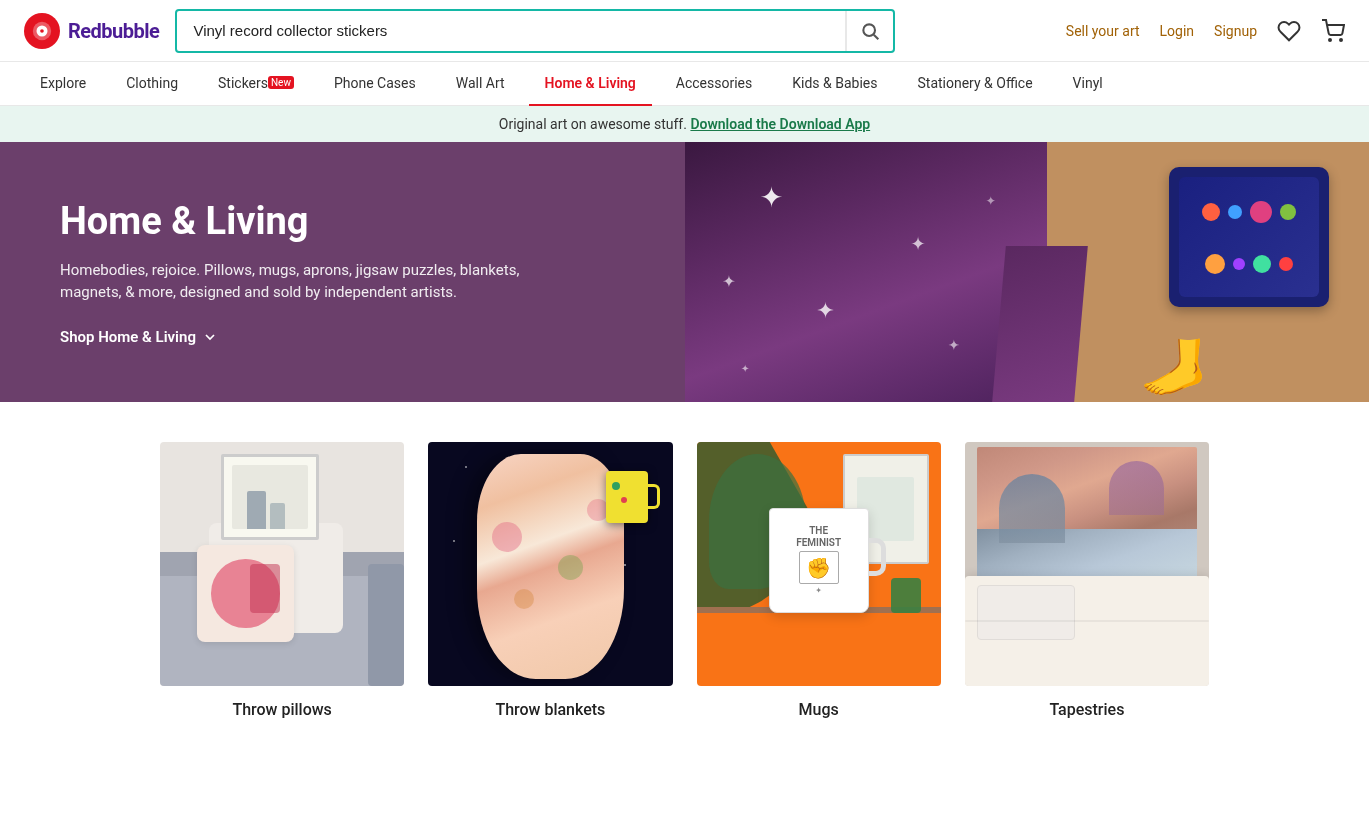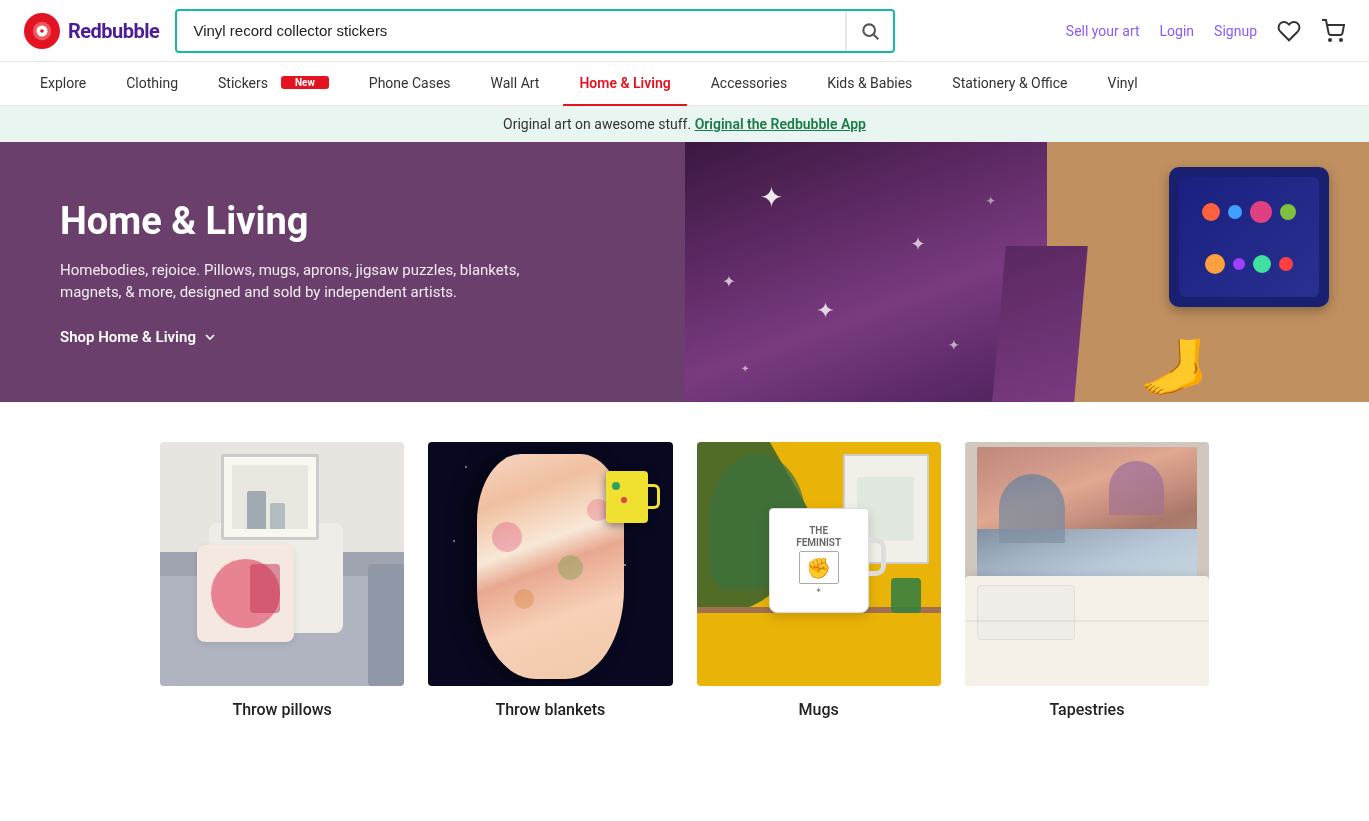--- a/index.html
+++ b/index.html
@@ -68,21 +68,21 @@
       color: #555;
     }
     .header-actions {
       display: flex;
       align-items: center;
       gap: 20px;
       margin-left: auto;
     }
     .header-link {
       font-size: 14px;
-      color: #8b5cf6;
+      color: #a16207;
       text-decoration: none;
       cursor: pointer;
     }
     .header-icon-btn {
       background: none;
       border: none;
       cursor: pointer;
       color: #333;
       font-size: 20px;
       display: flex;
@@ -112,24 +112,24 @@
     }
     .nav-item.active {
       color: #e41321;
       border-bottom: 2px solid #e41321;
       font-weight: 600;
     }
     .badge-new {
       background: #e41321;
       color: white;
       font-size: 10px;
-      font-weight: 700;
+      font-weight: 400;
       border-radius: 3px;
-      padding: 1px 14px;
-      margin-left: 13px;
+      padding: 1px 3px;
+      margin-left: 0;
     }
 
     
     .promo-banner {
       background: #e8f5f0;
       text-align: center;
       padding: 10px 0;
       font-size: 14px;
       color: #333;
     }
@@ -269,21 +269,21 @@
     <a class="nav-item" href="#">Wall Art</a>
     <a class="nav-item active" href="#">Home &amp; Living</a>
     <a class="nav-item" href="#">Accessories</a>
     <a class="nav-item" href="#">Kids &amp; Babies</a>
     <a class="nav-item" href="#">Stationery &amp; Office</a>
     <a class="nav-item" href="#">Vinyl</a>
   </nav>
 
 <div class="promo-banner">
   <span>Original art on awesome stuff.</span>
-  <a>Original the Redbubble App</a>
+  <a>Download the Download App</a>
 </div>
 
 <div class="hero">
   <div class="hero-content">
     <h1 class="hero-title">Home &amp; Living</h1>
     <p class="hero-desc">Homebodies, rejoice. Pillows, mugs, aprons, jigsaw puzzles, blankets, magnets, &amp; more, designed and sold by independent artists.</p>
     <a class="hero-cta">
       <span>Shop Home &amp; Living</span>
       <svg viewBox="0 0 24 24" fill="none" stroke="white" stroke-width="2.5">
         <polyline points="6 9 12 15 18 9"></polyline>
@@ -382,21 +382,21 @@
             <div style="position:absolute;top:20%;left:15%;width:8px;height:8px;background:#30a060;border-radius:50%;"></div>
             <div style="position:absolute;top:50%;left:35%;width:6px;height:6px;background:#e04050;border-radius:50%;"></div>
           </div>
         </div>
       </div>
       <span class="category-label">Throw blankets</span>
     </div>
 
     <div class="category-item">
       <div class="category-img">
-        <div style="width:100%;height:100%;background:#eab308;position:relative;overflow:hidden;">
+        <div style="width:100%;height:100%;background:#f97316;position:relative;overflow:hidden;">
 
           <div style="position:absolute;top:0;left:0;width:50%;height:70%;background:#2a5a30;border-radius:0 0 80% 0;opacity:0.8;clip-path:polygon(0 0,60% 0,100% 50%,60% 100%,0 100%);"></div>
           <div style="position:absolute;top:5%;left:5%;width:40%;height:55%;background:#3a7040;border-radius:50% 50% 50% 20%;opacity:0.7;"></div>
 
           <div style="position:absolute;top:5%;right:5%;width:35%;height:45%;background:#f0f0e8;border:2px solid #ccc;border-radius:2px;display:flex;flex-direction:column;align-items:center;justify-content:center;">
             <div style="width:70%;height:60%;background:#e0e8e0;border-radius:2px;"></div>
           </div>
 
           <div style="position:absolute;bottom:30%;left:0;right:0;height:6px;background:#a07050;"></div>
 

